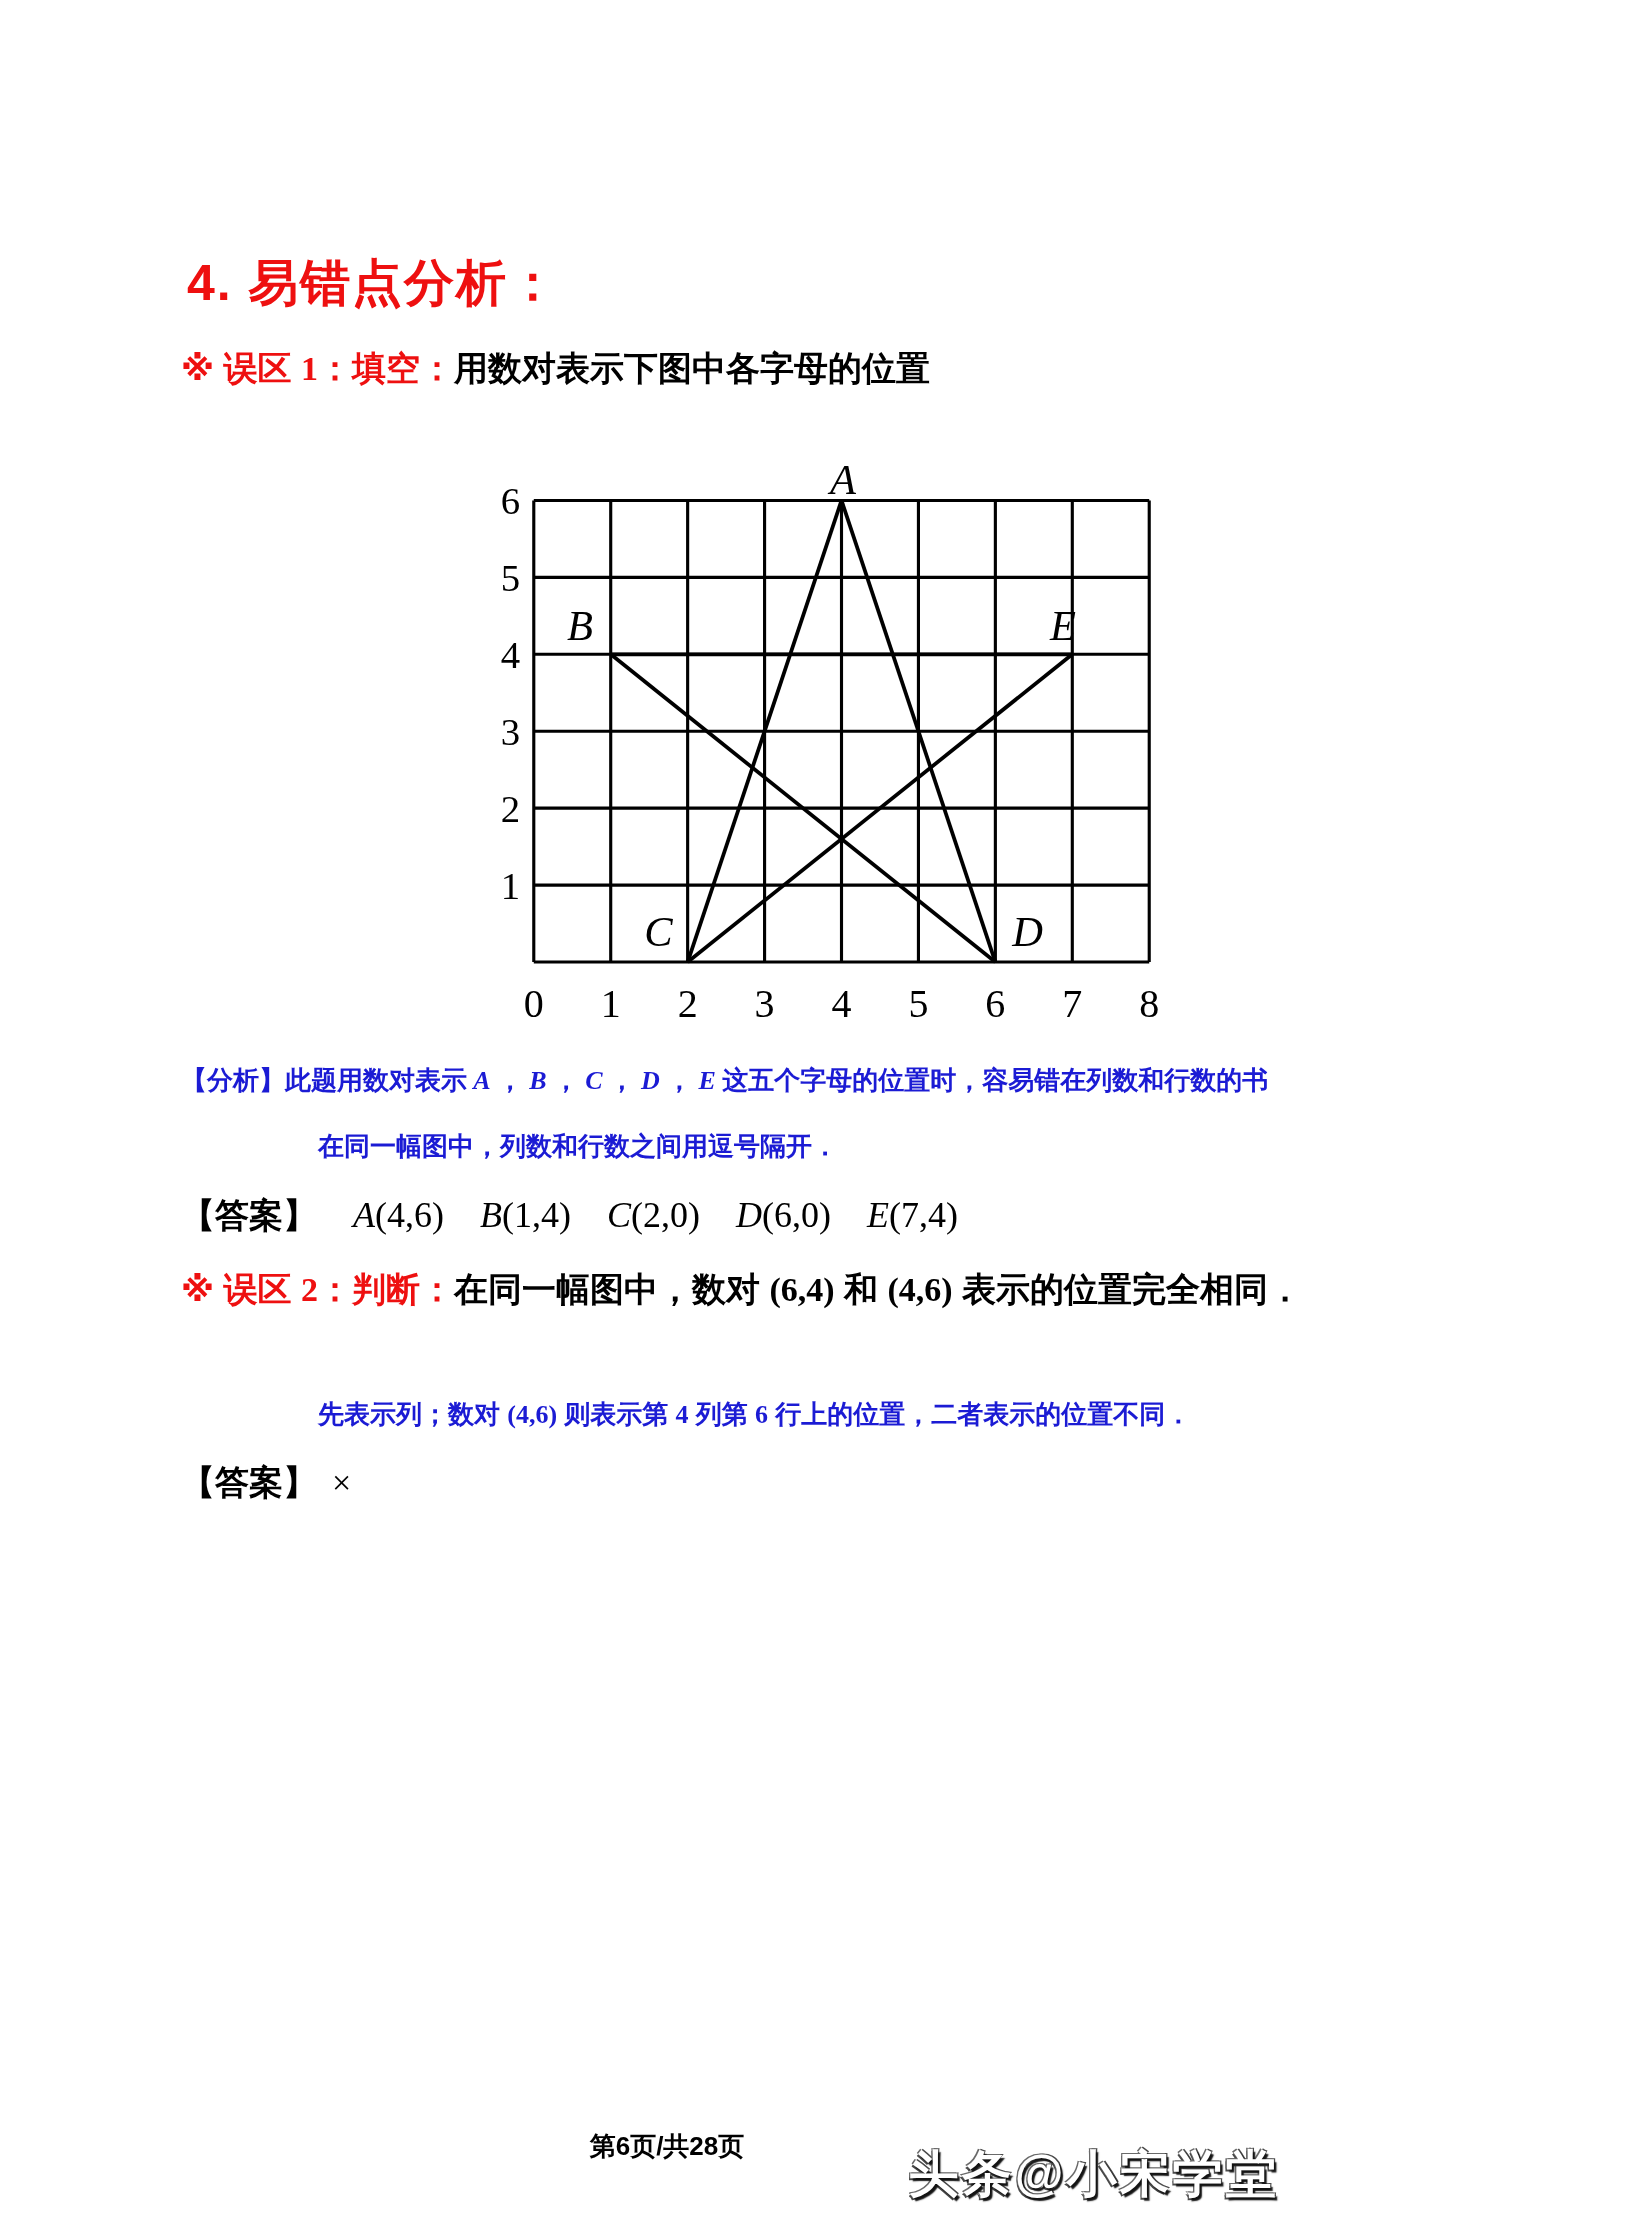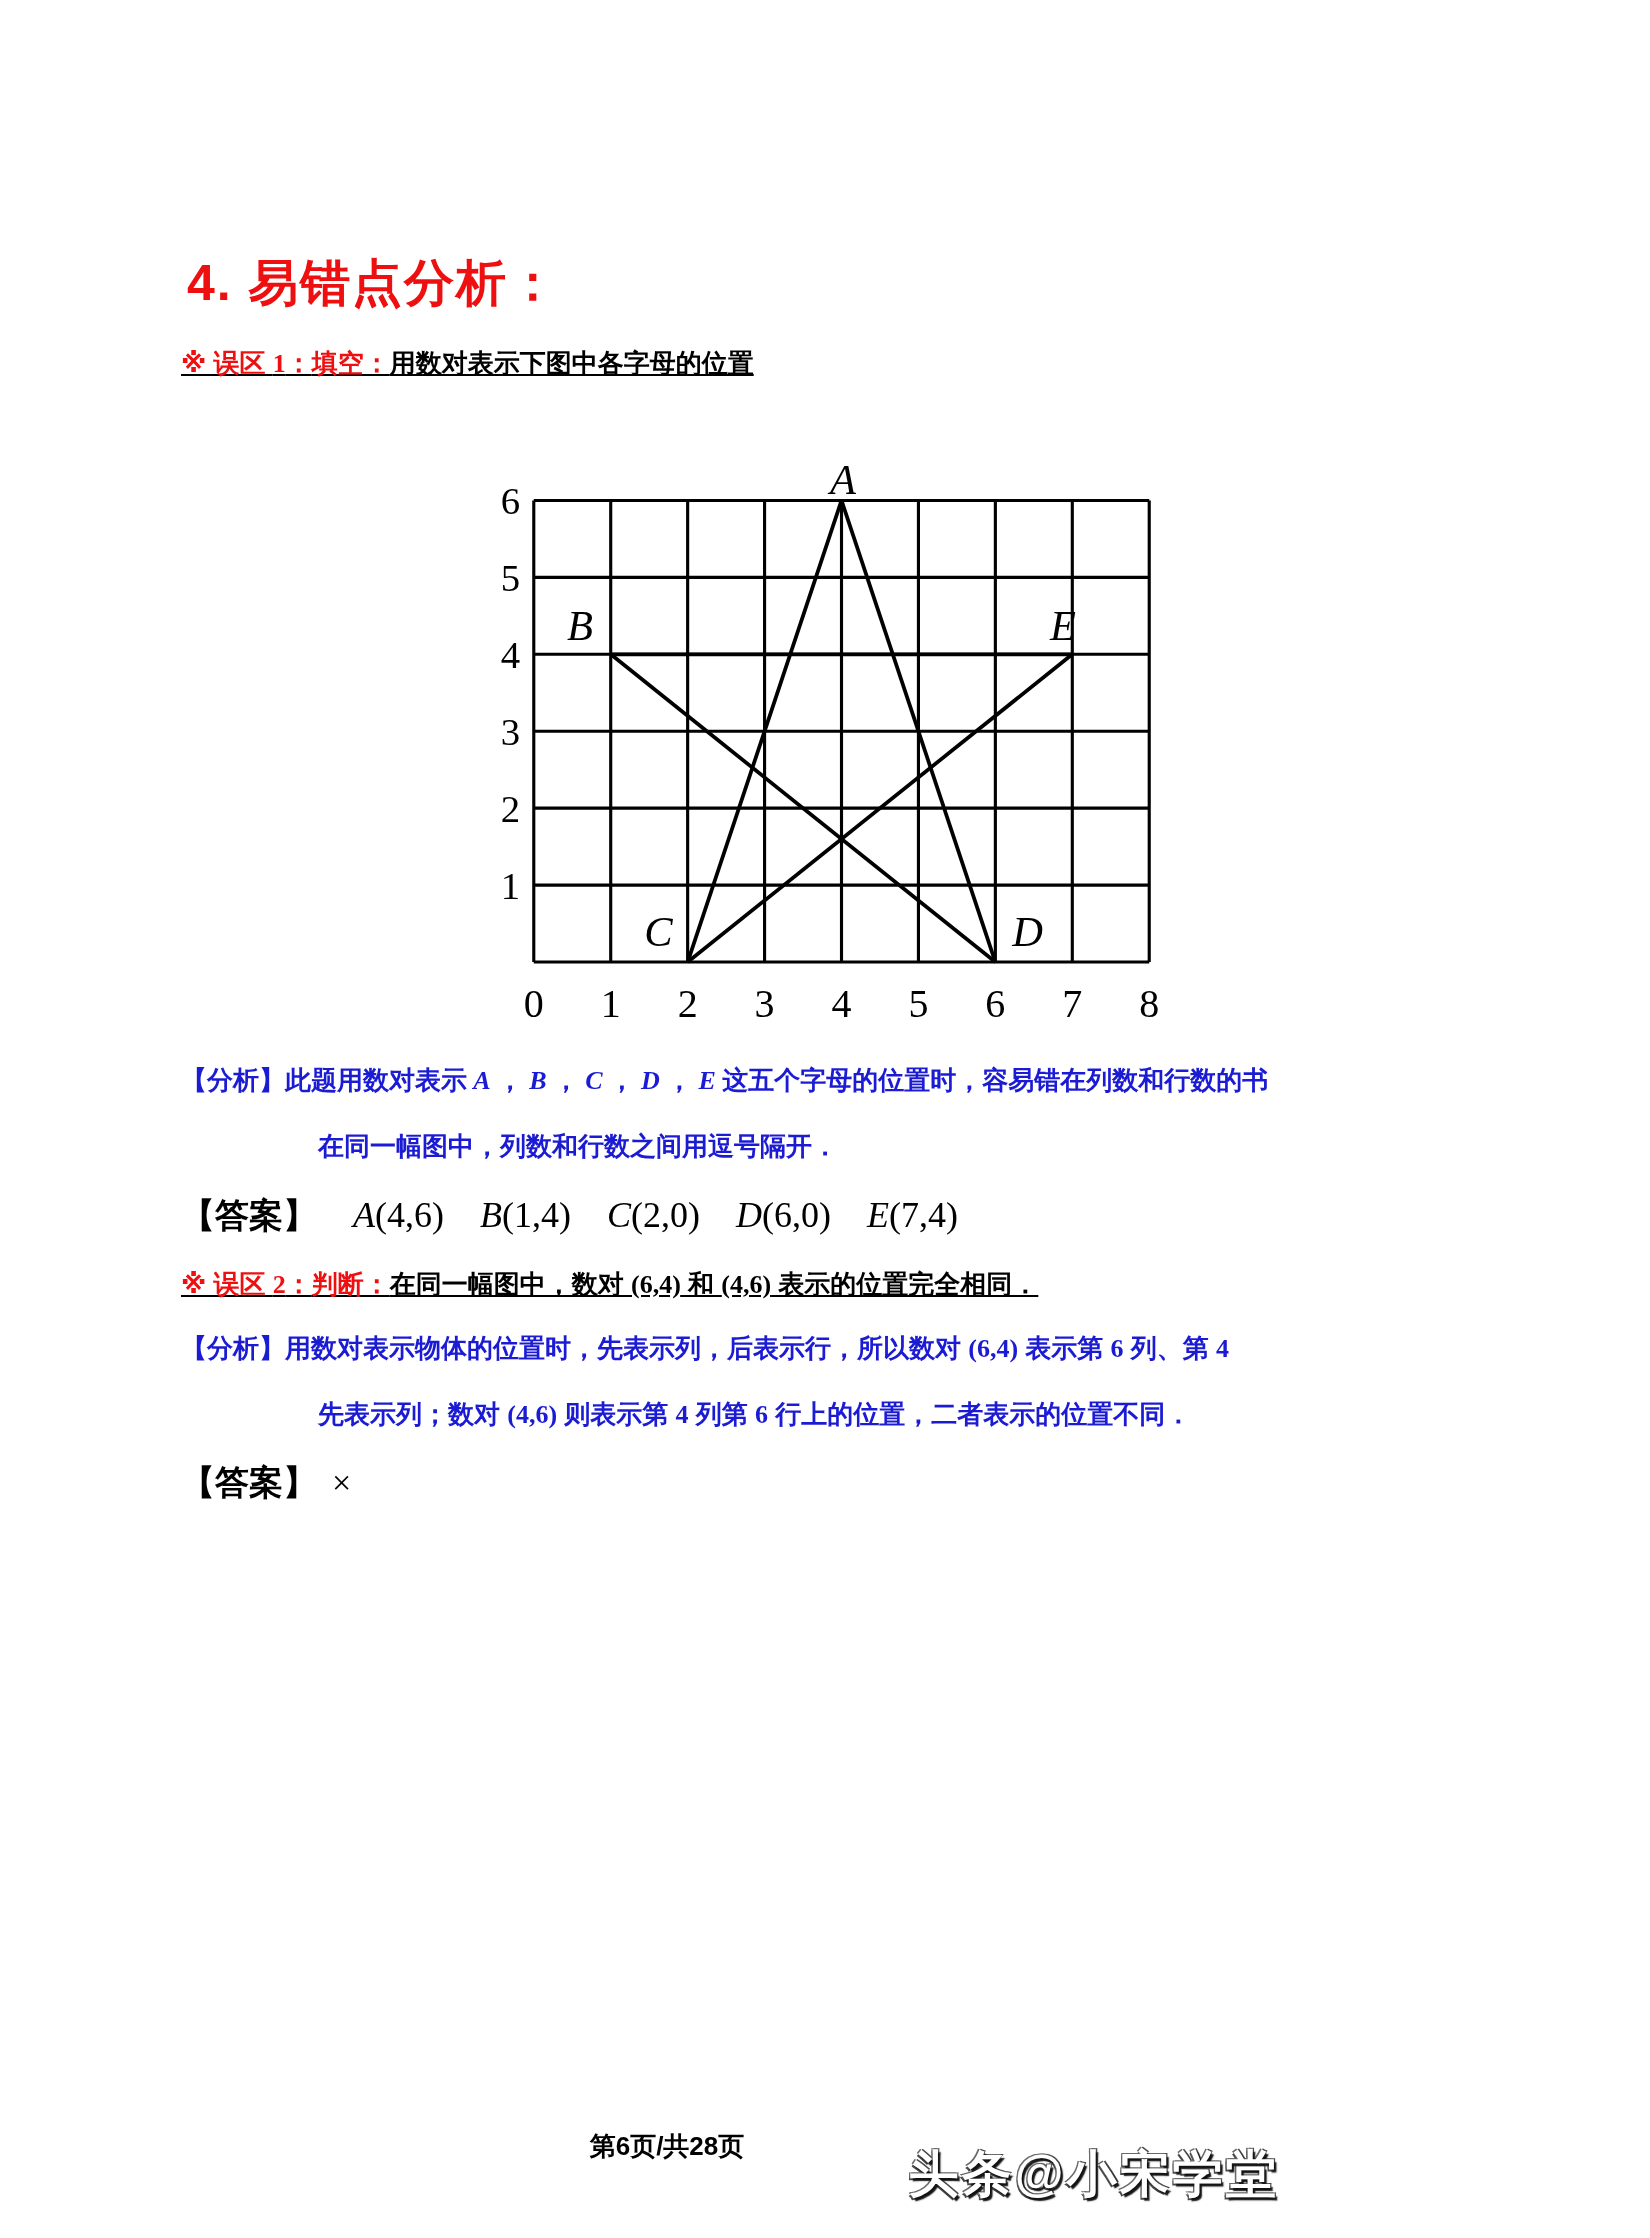--- a/index.html
+++ b/index.html
@@ -18,21 +18,21 @@
     font-family:"Liberation Sans","DejaVu Sans",sans-serif;
     color:var(--ink);
   }
   .abs{position:absolute;white-space:nowrap;line-height:1.25;}
 
   .doc-title{
     left:187px;top:252px;
     font-size:50px;font-weight:800;color:var(--red);
     letter-spacing:1.9px;
   }
-  .h-line{font-size:26px;font-weight:600;text-decoration:underline;}
+  .h-line{font-size:34px;font-weight:600;}
   .h1{left:181px;top:347px;}
   .h2{left:181px;top:1268px;}
 
   .red-b{color:var(--red);font-weight:800;}
   .red-n{color:var(--red);font-weight:700;}
   .blk{color:var(--ink);font-weight:600;}
 
   .serif{font-family:"Liberation Serif","DejaVu Serif",serif;}
   .it{font-style:italic;}
 
@@ -130,23 +130,20 @@
   <div class="abs blue-line a1l2">在同一幅图中，列数和行数之间用逗号隔开．</div>
 
   <div class="abs ans-line ans1">
     <span>【答案】</span><span class="ans-item"><span class="serif it">A</span><span class="serif">(4,6)</span></span><span class="ans-item"><span class="serif it">B</span><span class="serif">(1,4)</span></span><span class="ans-item"><span class="serif it">C</span><span class="serif">(2,0)</span></span><span class="ans-item"><span class="serif it">D</span><span class="serif">(6,0)</span></span><span class="ans-item"><span class="serif it">E</span><span class="serif">(7,4)</span></span>
   </div>
 
   <div class="abs h-line h2">
     <span class="red-b">※ 误区 </span><span class="red-b serif">2</span><span class="red-b">：</span><span class="red-n">判断：</span><span class="blk">在同一幅图中，数对 </span><span class="blk serif">(6,4)</span><span class="blk"> 和 </span><span class="blk serif">(4,6)</span><span class="blk"> 表示的位置完全相同．</span>
   </div>
 
-  <div class="abs blue-line a2l1">
-    <span class="blue-b">【分析】</span><span>用数对表示物体的位置时，先表示列，后表示行，所以数对 </span><span class="blue-serif">(6,4)</span><span> 表示第 </span><span class="blue-serif">6</span><span> 列、第 </span><span class="blue-serif">4</span>
-  </div>
   <div class="abs blue-line a2l2">
     <span>先表示列；数对 </span><span class="blue-serif">(4,6)</span><span> 则表示第 </span><span class="blue-serif">4</span><span> 列第 </span><span class="blue-serif">6</span><span> 行上的位置，二者表示的位置不同．</span>
   </div>
 
   <div class="abs ans-line ans2">
     <span>【答案】</span><span class="ans-x">×</span>
   </div>
 
   <div class="abs footer">第6页/共28页</div>
 

